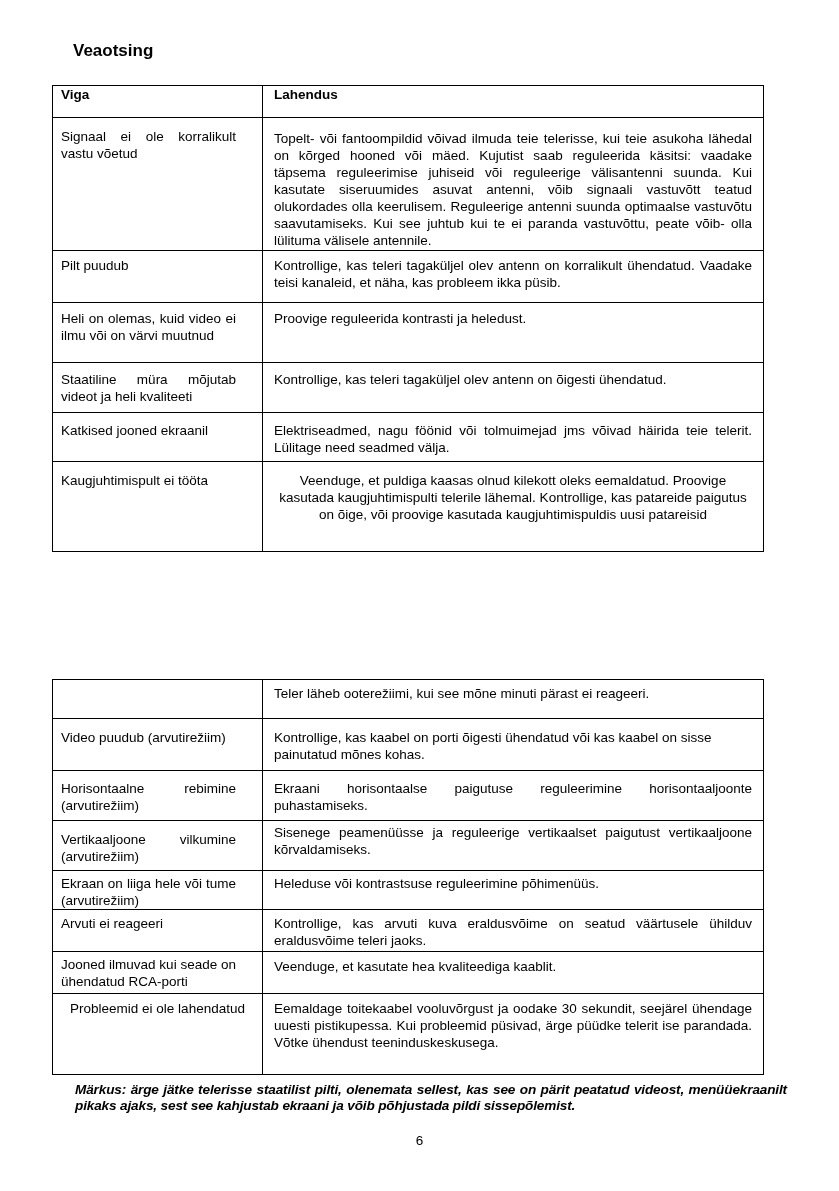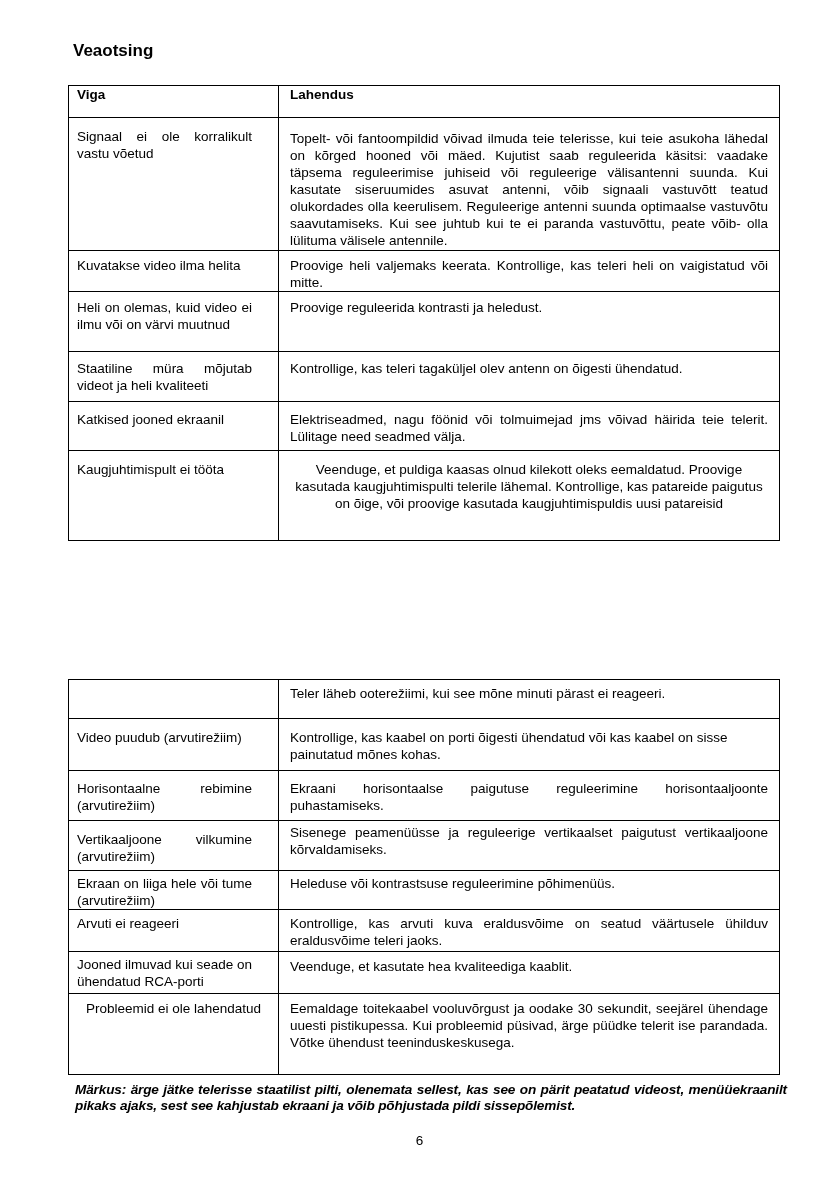--- a/index.html
+++ b/index.html
@@ -1,19 +1,19 @@
 <!DOCTYPE html>
 <html><head>
 <meta charset="utf-8">
 <style>
   html, body { margin: 0; padding: 0; background: #ffffff; }
   body { width: 839px; height: 1191px; position: relative; overflow: hidden;
          font-family: "Liberation Sans", "DejaVu Sans", sans-serif; color: #000; }
   .title { position: absolute; left: 73px; top: 41px; font-size: 17px; font-weight: bold; }
-  table.ts { position: absolute; left: 68px; width: 710px; border-collapse: collapse; table-layout: fixed; }
+  table.ts { position: absolute; left: 52px; width: 710px; border-collapse: collapse; table-layout: fixed; }
   table.ts td { border: 1px solid #000; vertical-align: top; font-size: 13.5px; line-height: 17px; padding: 0; }
   table.ts td.c1 { width: 209px; }
   table.ts td.c2 { width: 500px; margin-left: 8px; }
   .cell-l { padding: 10px 26px 0 8px; text-align: justify; }
   .cell-r { padding: 10px 11px 0 11px; text-align: justify; }
   .hdr td { vertical-align: middle; }
   .hdr .cell-l, .hdr .cell-r { padding-top: 0; font-weight: bold; }
   #t1 { top: 85px; }
   #t2 { top: 679px; }
   .thick-bottom td { border-bottom: 2px solid #000; }
@@ -37,26 +37,26 @@
         </td>
   </tr>
   <tr style="height:133px">
     <td class="c1">
           <div class="cell-l">Signaal ei ole korralikult vastu võetud</div>
         </td>
     <td class="c2">
           <div class="cell-r" style="padding-top:12px">Topelt- või fantoompildid võivad ilmuda teie telerisse, kui teie asukoha lähedal on kõrged hooned või mäed. Kujutist saab reguleerida käsitsi: vaadake täpsema reguleerimise juhiseid või reguleerige välisantenni suunda. Kui kasutate siseruumides asuvat antenni, võib signaali vastuvõtt teatud olukordades olla keerulisem. Reguleerige antenni suunda optimaalse vastuvõtu saavutamiseks. Kui see juhtub kui te ei paranda vastuvõttu, peate võib- olla lülituma välisele antennile.</div>
         </td>
   </tr>
-  <tr style="height:41px">
+  <tr class="thick-bottom" style="height:52px">
     <td class="c1">
-          <div class="cell-l" style="padding-top:6px">Kuvatakse video ilma helita</div>
+          <div class="cell-l" style="padding-top:6px">Pilt puudub</div>
         </td>
     <td class="c2">
-          <div class="cell-r" style="padding-top:6px">Proovige heli valjemaks keerata. Kontrollige, kas teleri heli on vaigistatud või mitte.</div>
+          <div class="cell-r" style="padding-top:6px">Kontrollige, kas teleri tagaküljel olev antenn on korralikult ühendatud. Vaadake teisi kanaleid, et näha, kas probleem ikka püsib.</div>
         </td>
   </tr>
   <tr style="height:60px">
     <td class="c1">
           <div class="cell-l" style="padding-top:7px">Heli on olemas, kuid video ei ilmu või on värvi muutnud</div>
         </td>
     <td class="c2">
           <div class="cell-r" style="padding-top:7px">Proovige reguleerida kontrasti ja heledust.</div>
         </td>
   </tr>

